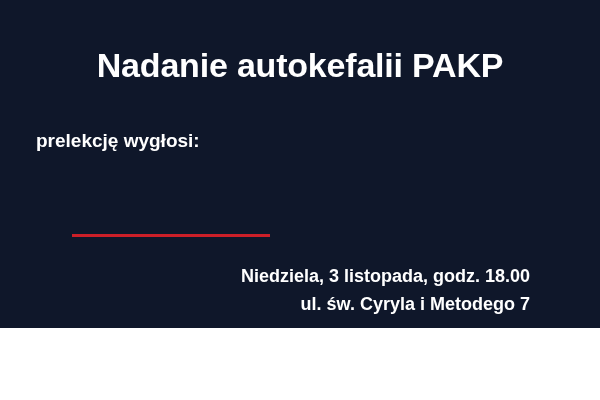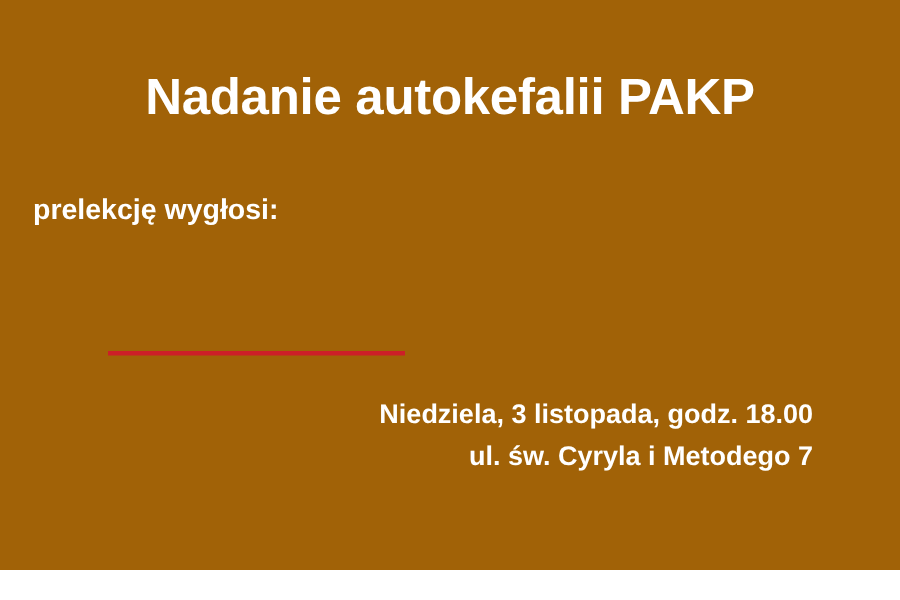--- a/index.html
+++ b/index.html
@@ -8,39 +8,39 @@
   }
   body {
     width: 600px;
     height: 400px;
     overflow: hidden;
     font-family: "Liberation Sans", sans-serif;
   }
   .poster {
     position: relative;
     width: 600px;
-    height: 380px;
-    background: #a16207;
+    height: 328px;
+    background: #0f172a;
     box-sizing: border-box;
   }
   .title {
     position: absolute;
     left: 0;
     right: 0;
     top: 46px;
     text-align: center;
     color: #ffffff;
     font-size: 34px;
     font-weight: bold;
     letter-spacing: -0.2px;
     line-height: 1.15;
   }
   .speaker-block {
     position: absolute;
-    left: 22px;
+    left: 36px;
     top: 128px;
     color: #ffffff;
     text-align: right;
   }
   .speaker-intro {
     font-size: 19px;
     font-weight: bold;
     line-height: 1.35;
     margin: 0 0 12px 0;
   }
@@ -53,21 +53,21 @@
   .divider {
     position: absolute;
     left: 72px;
     top: 234px;
     width: 198px;
     height: 3px;
     background: #cc1f28;
   }
   .details {
     position: absolute;
-    right: 58px;
+    right: 70px;
     top: 263px;
     text-align: right;
     color: #ffffff;
   }
   .details div {
     font-size: 18px;
     font-weight: bold;
     line-height: 1.55;
     white-space: nowrap;
   }

